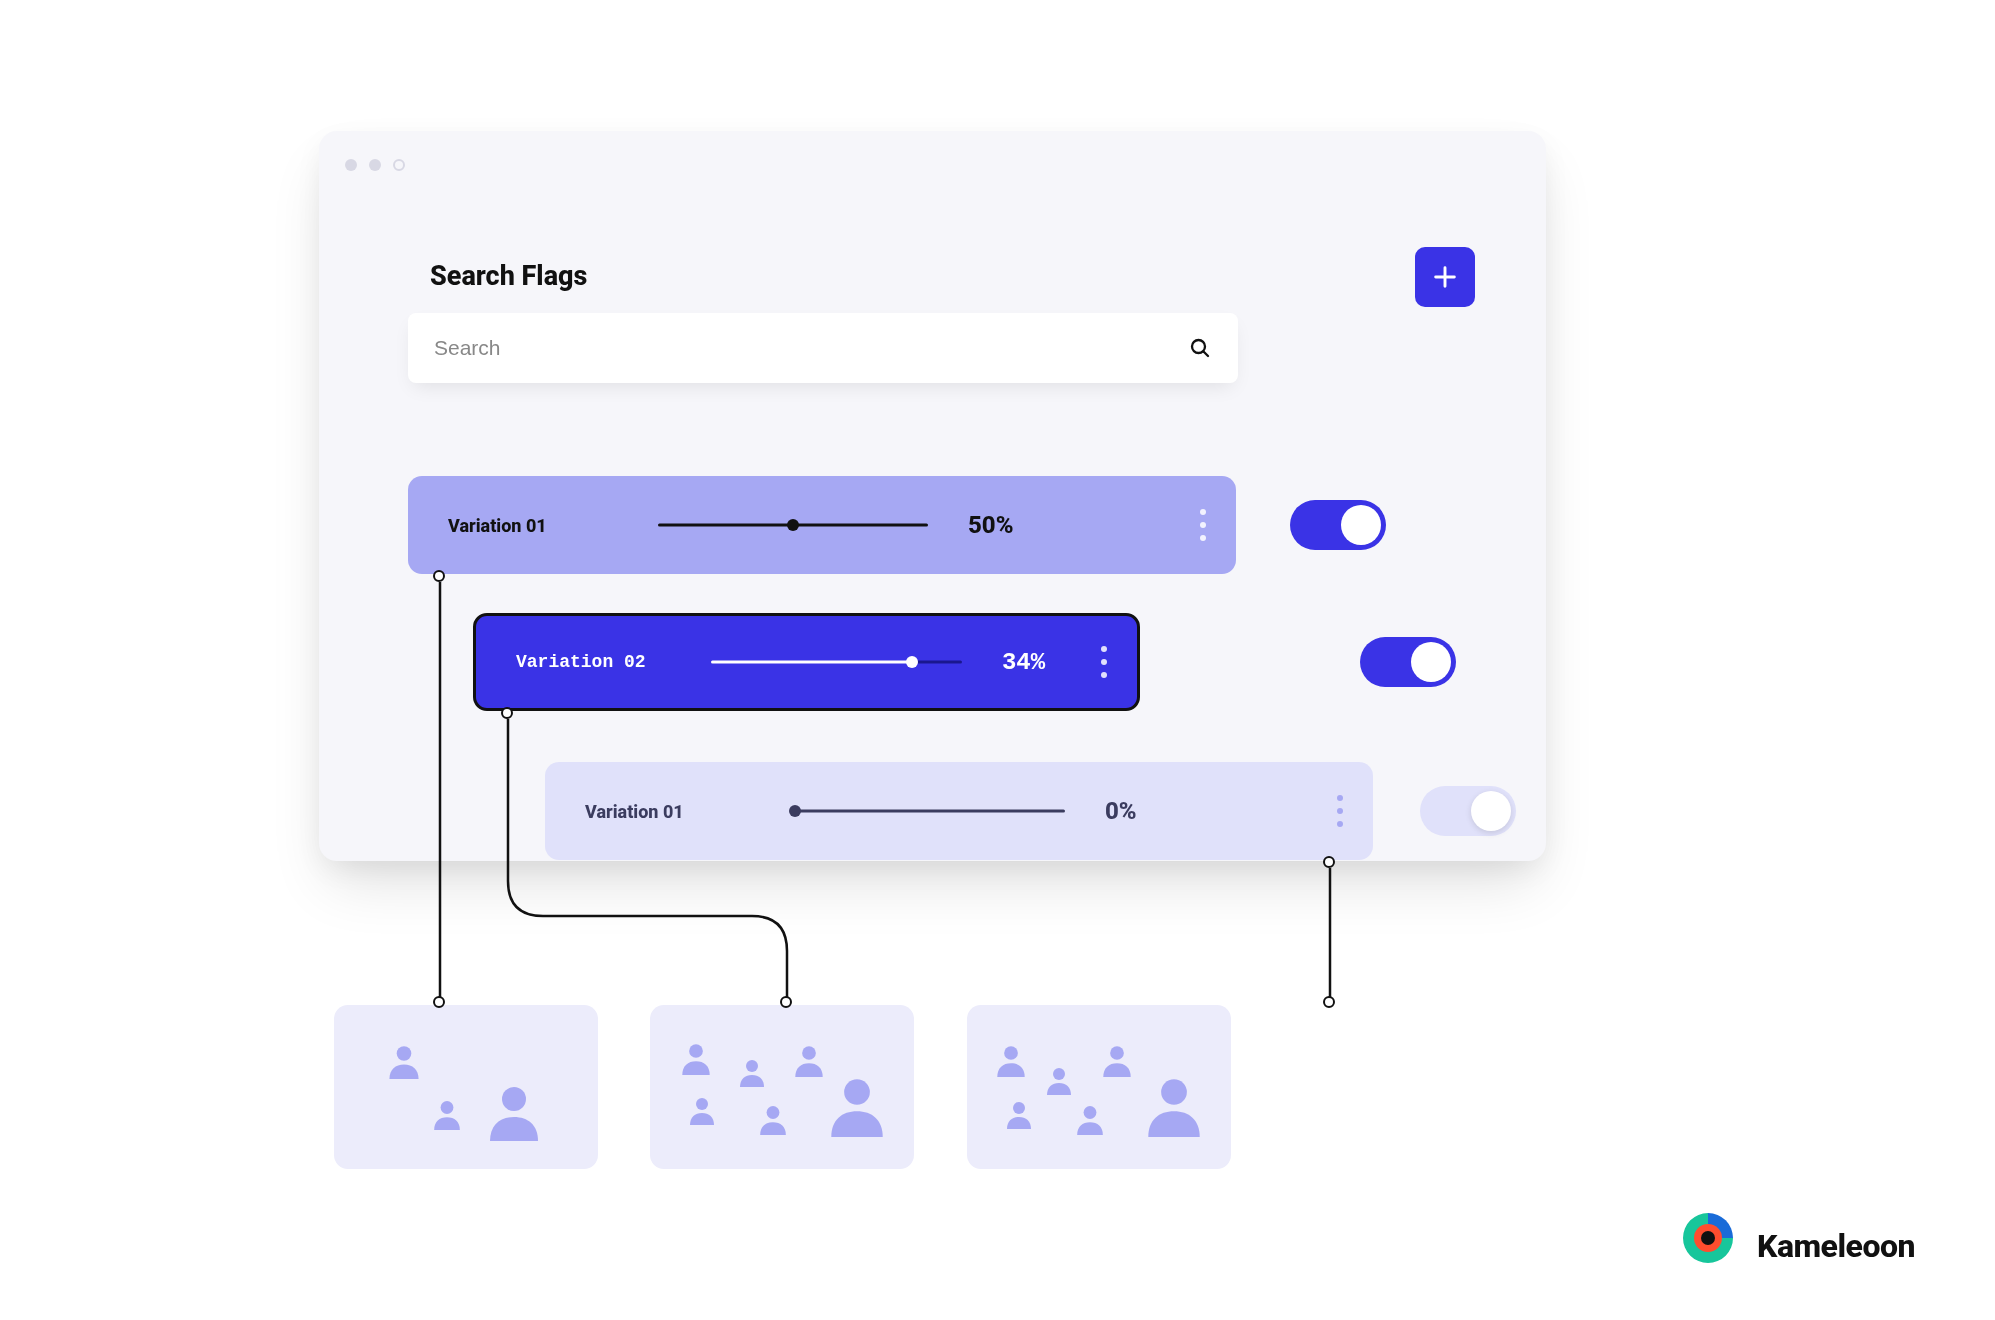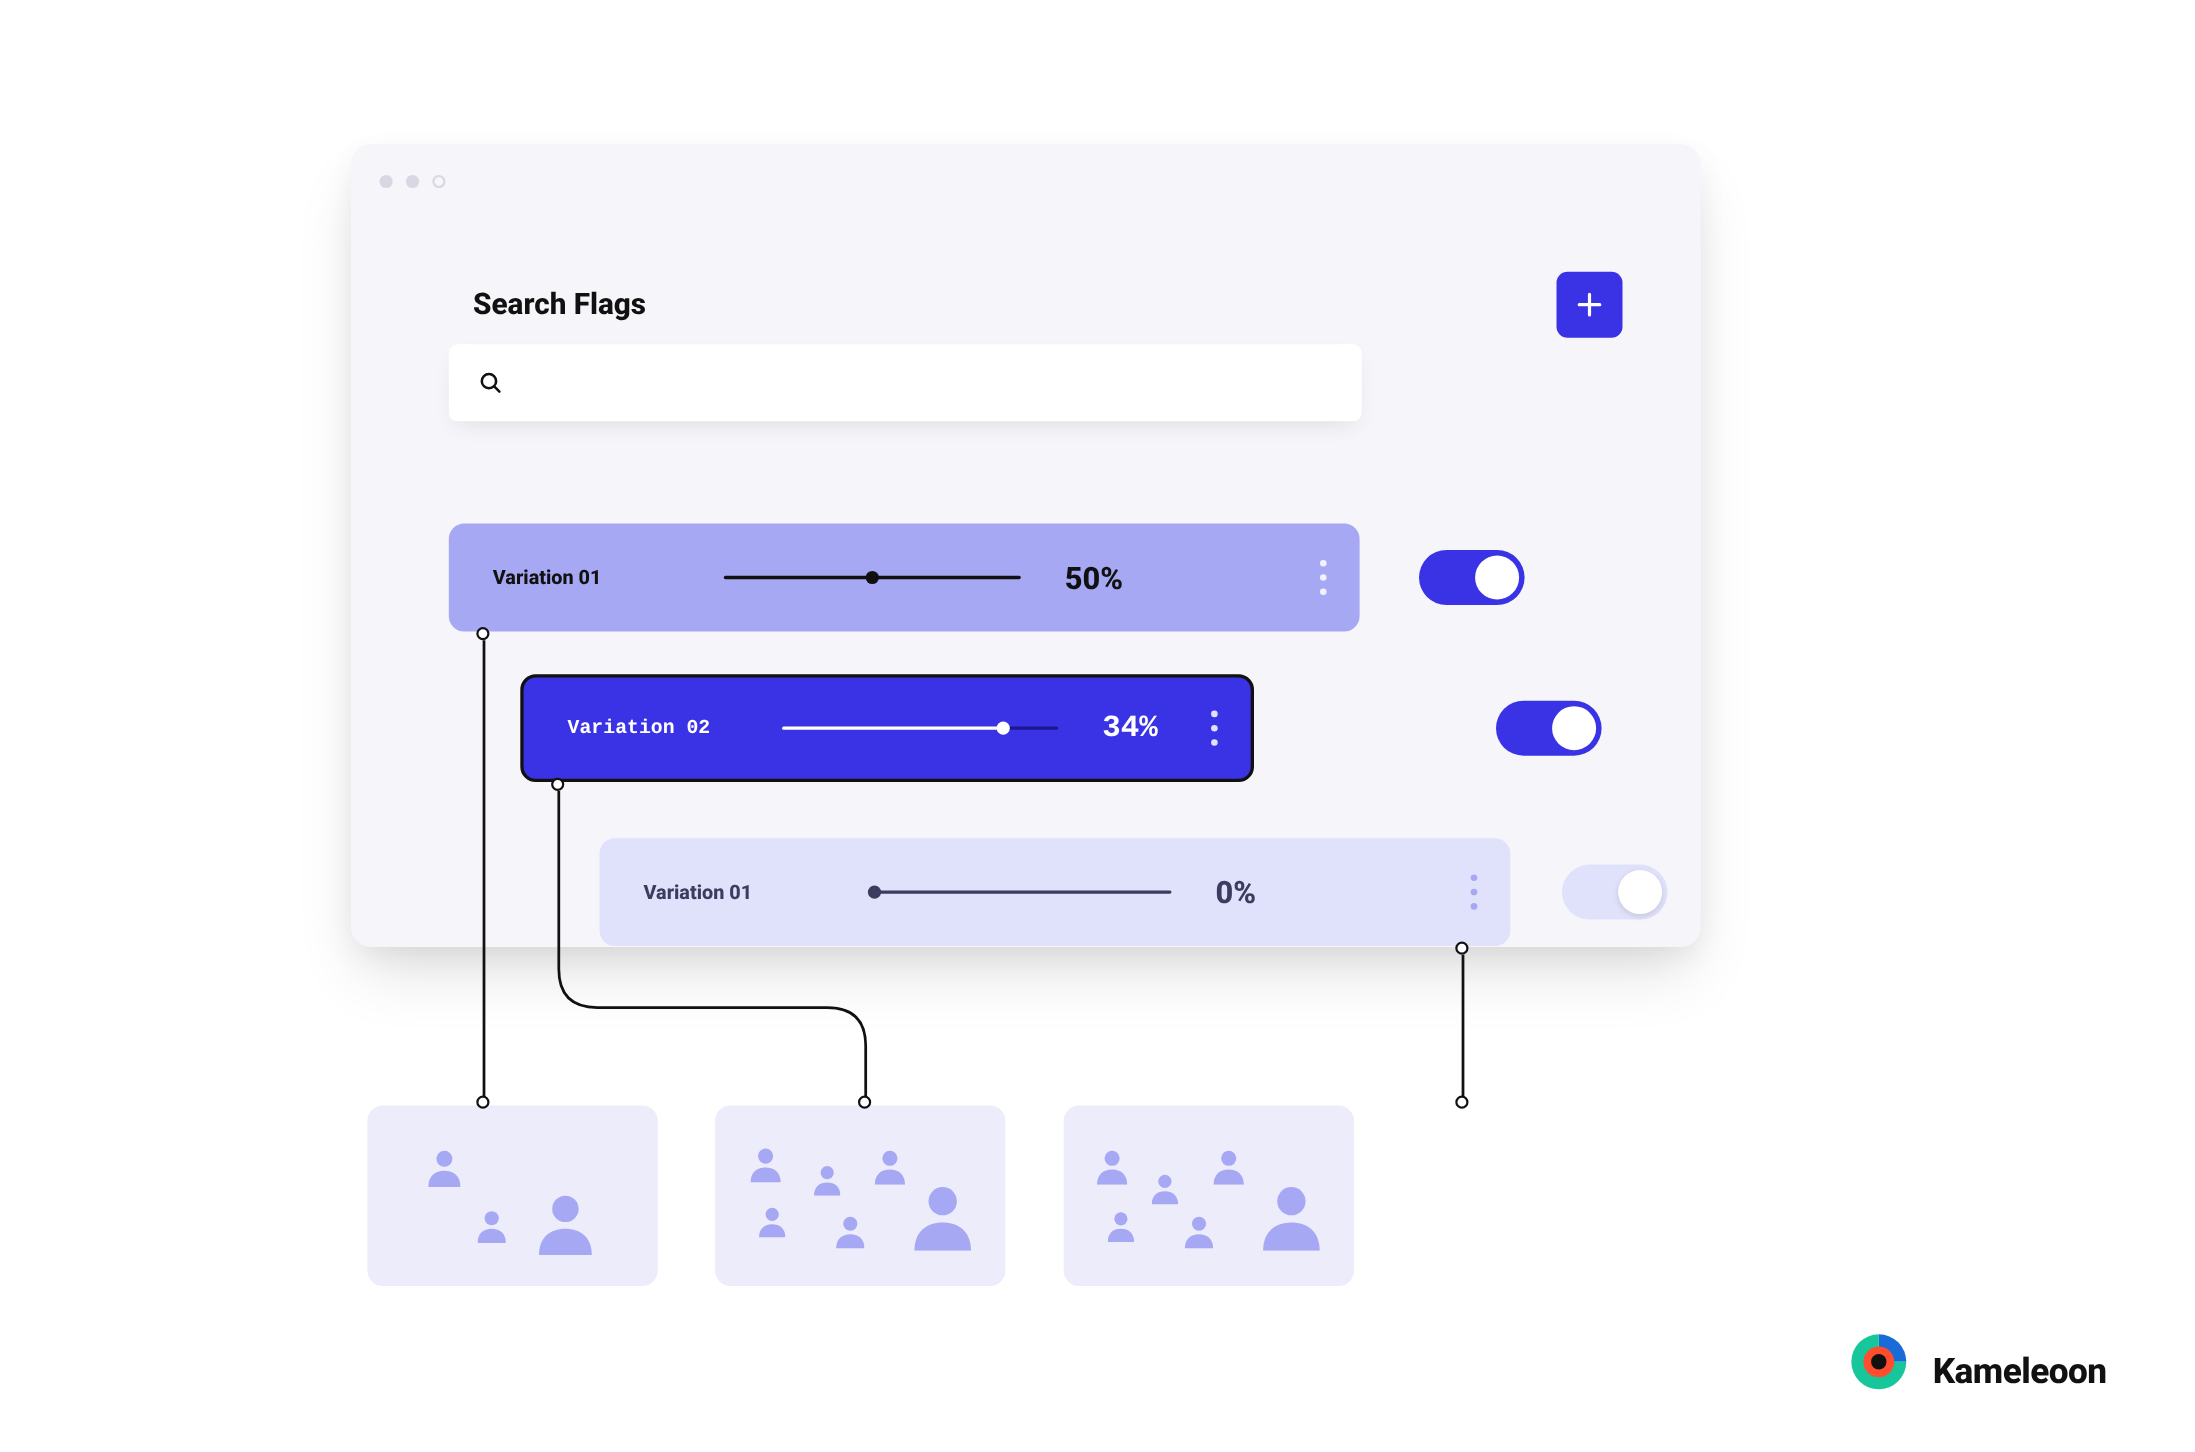--- a/index.html
+++ b/index.html
@@ -97,21 +97,21 @@
 
   .v-label { font-size: 18px; font-weight: 800; width: 210px; }
   .v-slider {
     position: relative;
     width: 270px;
     height: 4px;
     margin-right: 40px;
   }
   .v-slider .track { position: absolute; left:0; top:50%; transform: translateY(-50%); width: 100%; height: 3px; border-radius: 2px; }
   .v-slider .knob { position: absolute; top:50%; transform: translate(-50%,-50%); width: 12px; height: 12px; border-radius: 50%; }
-  .v-percent { font-size: 28px; font-weight: 800; width: 70px; }
+  .v-percent { font-size: 24px; font-weight: 800; width: 70px; }
   .v-menu {
     position: absolute;
     right: 30px;
     top: 50%;
     transform: translateY(-50%);
     display: flex;
     flex-direction: column;
     gap: 7px;
   }
   .v-menu span { width: 6px; height: 6px; border-radius: 50%; background: rgba(255,255,255,0.85); }
@@ -195,20 +195,21 @@
 
 <h1 class="page-title">Search Flags</h1>
 
 <div class="add-btn">
   <svg viewBox="0 0 24 24">
     <path d="M12 4v16M4 12h16" stroke="#fff" stroke-width="2.5" stroke-linecap="round"></path>
   </svg>
 </div>
 
 <div class="search-bar">
+  <input class="search-input" type="text" placeholder="Search" style="">
   <svg width="24" height="24" viewBox="0 0 24 24">
     <circle cx="10.5" cy="10.5" r="6.5" stroke="#111" stroke-width="2.3" fill="none"></circle>
     <line x1="15.5" y1="15.5" x2="20" y2="20" stroke="#111" stroke-width="2.3" stroke-linecap="round"></line>
   </svg>
 </div>
 
 <div class="v-card v1">
   <div class="v-label">Variation 01</div>
   <div class="v-slider">
     <div class="track" style="background:#111;"></div>

